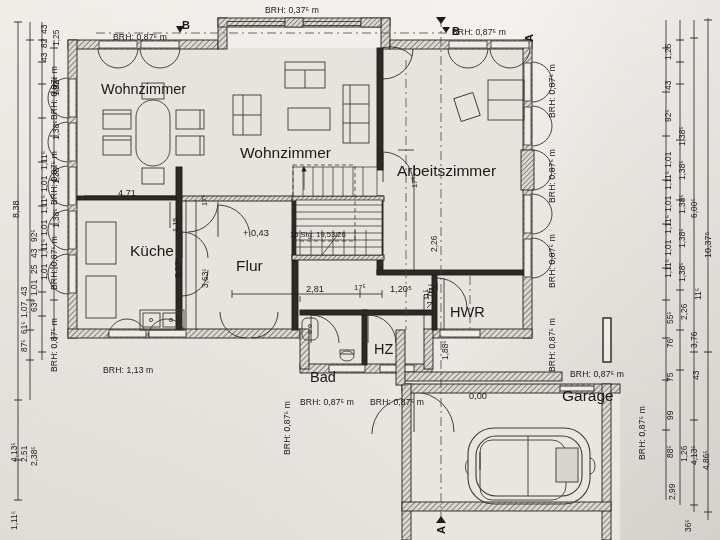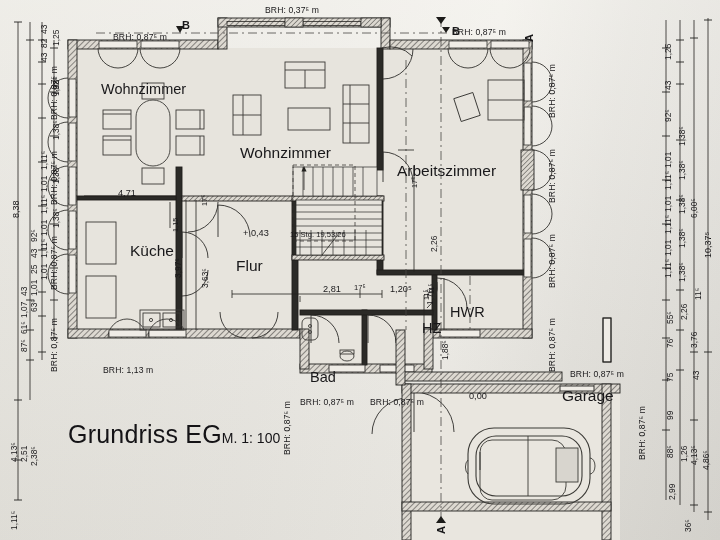--- a/index.html
+++ b/index.html
@@ -423,21 +423,21 @@
 </div>
 
 <div class="lyr">
 
   <div class="txt room" style="left:101px;top:82px;">Wohnzimmer</div>
   <div class="txt room big" style="left:240px;top:145px;">Wohnzimmer</div>
   <div class="txt room big" style="left:397px;top:163px;">Arbeitszimmer</div>
   <div class="txt room big" style="left:130px;top:243px;">Küche</div>
   <div class="txt room big" style="left:236px;top:258px;">Flur</div>
   <div class="txt room" style="left:310px;top:339px;margin-top:31px;">Bad</div>
-  <div class="txt room" style="left:374px;top:321px;margin-left:48px;">HZ</div>
+  <div class="txt room" style="left:374px;top:342px;">HZ</div>
   <div class="txt room" style="left:450px;top:305px;">HWR</div>
   <div class="txt room big" style="left:562px;top:388px;">Garage</div>
 
   <div class="txt dimtxt mid" style="left:243px;top:229px;">+ 0,43</div>
   <div class="txt dimtxt mid" style="left:457px;top:392px;margin-left:12px;">0,00</div>
 
   <div class="txt tiny" style="left:290px;top:231px;font-size:7.6px;">15 Stg. 19,53/26</div>
 
   <div class="txt brh" style="left:265px;top:6px;">BRH: 0,37⁵ m</div>
   <div class="txt brh" style="left:113px;top:33px;">BRH: 0,87⁵ m</div>
@@ -458,21 +458,21 @@
   <div class="txt brh rot90" style="left:548px;top:372px;">BRH: 0,87⁵ m</div>
 
   <div class="txt brh rot90" style="left:283px;top:455px;">BRH: 0,87⁵ m</div>
   <div class="txt brh rot90" style="left:638px;top:460px;">BRH: 0,87⁵ m</div>
 
   <div class="txt dimtxt mid" style="left:118px;top:189px;">4,71</div>
   <div class="txt dimtxt rot90" style="left:174px;top:278px;">3,97⁵</div>
   <div class="txt dimtxt rot90" style="left:172px;top:232px;font-size:7.4px;">1,15</div>
   <div class="txt dimtxt rot90" style="left:201px;top:288px;">3,63⁵</div>
   <div class="txt dimtxt rot90" style="left:201px;top:206px;font-size:7.4px;">17⁵</div>
-  <div class="txt dimtxt mid" style="left:306px;top:285px;margin-left:17px;">2,81</div>
+  <div class="txt dimtxt mid" style="left:306px;top:285px;">2,81</div>
   <div class="txt dimtxt" style="left:354px;top:284px;font-size:7.6px;">17⁵</div>
   <div class="txt dimtxt mid" style="left:390px;top:285px;">1,20⁵</div>
   <div class="txt dimtxt rot90" style="left:411px;top:188px;font-size:7.4px;">17⁵</div>
   <div class="txt dimtxt rot90" style="left:430px;top:252px;">2,26</div>
   <div class="txt dimtxt rot90" style="left:428px;top:294px;font-size:7.2px;">11⁵</div>
   <div class="txt dimtxt rot90" style="left:441px;top:360px;">1,88⁵</div>
   <div class="txt dimtxt rot90" style="left:423px;top:300px;font-size:7.2px;">11⁵</div>
   <div class="txt dimtxt rot90" style="left:426px;top:305px;">1,76</div>
 
   <div class="txt mark" style="left:182px;top:20px;">B</div>
@@ -540,16 +540,13 @@
   <div class="txt dimtxt rot90" style="left:680px;top:320px;">2,26</div>
   <div class="txt dimtxt rot90" style="left:690px;top:348px;">3,76</div>
   <div class="txt dimtxt rot90" style="left:680px;top:462px;">1,26</div>
   <div class="txt dimtxt rot90" style="left:690px;top:465px;">4,13⁵</div>
   <div class="txt dimtxt rot90" style="left:702px;top:470px;">4,86⁵</div>
   <div class="txt dimtxt rot90" style="left:668px;top:500px;">2,99</div>
   <div class="txt dimtxt rot90" style="left:684px;top:532px;">36⁵</div>
   <div class="txt dimtxt rot90" style="left:692px;top:380px;">43</div>
   <div class="txt dimtxt rot90" style="left:694px;top:300px;">11⁵</div>
 
-  <div id="title">
-    <span>Grundriss EG</span><span class="scale">M. 1: 100</span>
-  </div>
 </div>
 
 </body></html>

